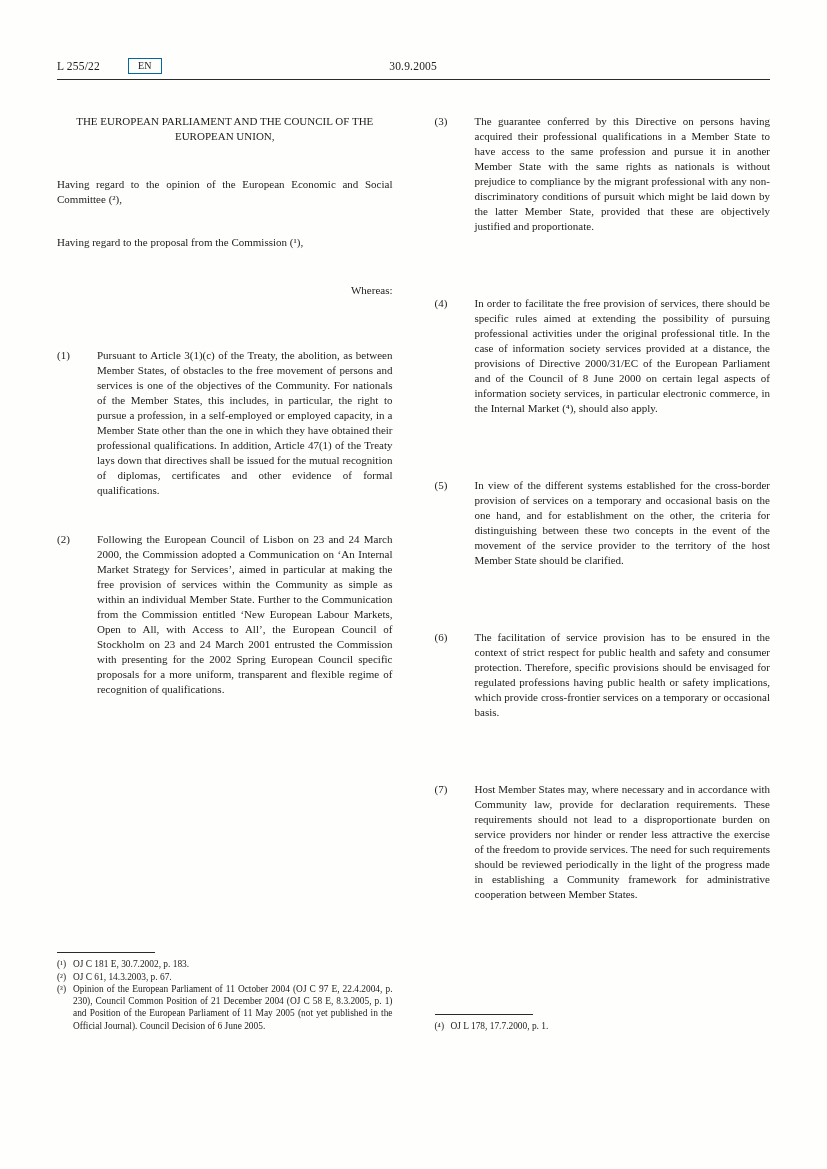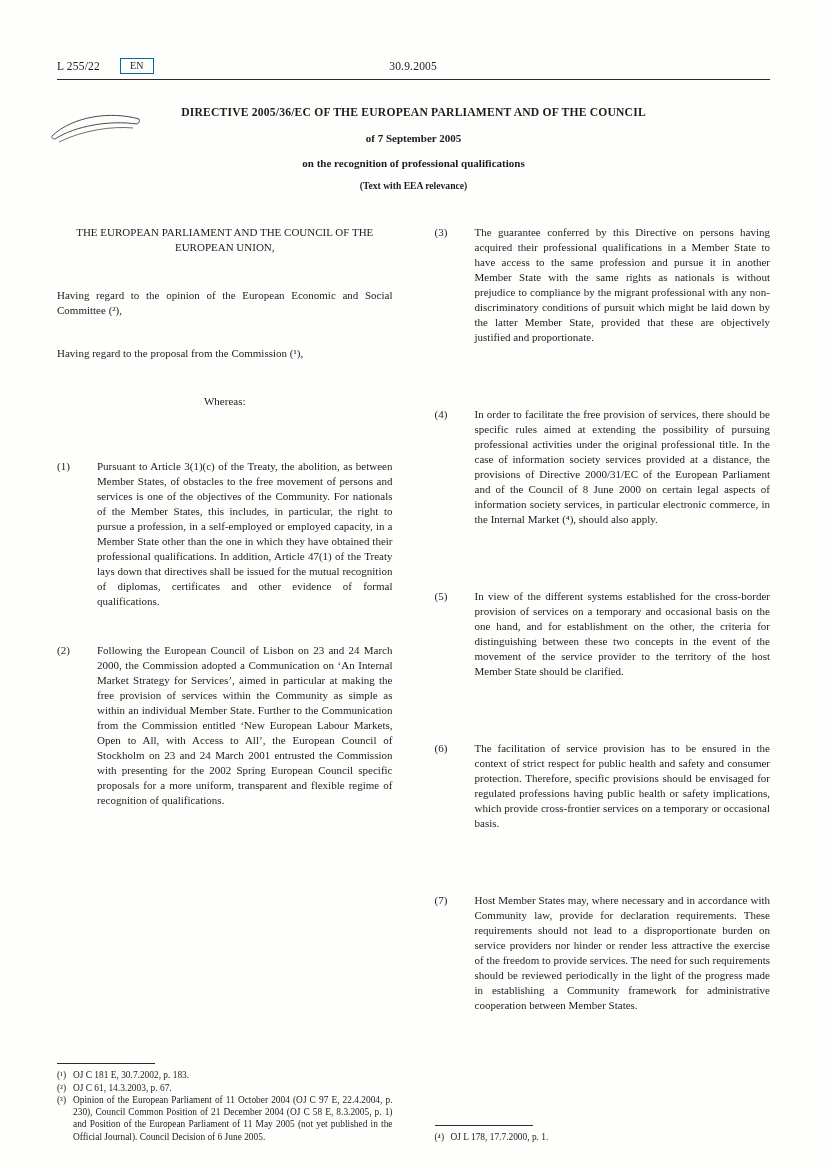--- a/index.html
+++ b/index.html
@@ -6,21 +6,21 @@
   html,body { background:#ededeb; }
   .page {
     width:827px; height:1169px; margin:0 auto; background:#fefefd;
     font-family:"Liberation Serif", serif; color:#1c1c1c;
     padding:58px 57px 26px 57px; position:relative; overflow:hidden;
   }
   
   .running-head {
     display:flex; align-items:center; font-size:11.5px; letter-spacing:.2px;
   }
-  .rh-left { display:flex; align-items:center; gap:20px; width:190px; }
+  .rh-left { display:flex; align-items:center; gap:28px; width:190px; }
   .lang-badge {
     border:1px solid #0369a1; padding:0 9px; font-size:10px; line-height:14px;
     display:inline-block;
   }
   .rh-center { flex:1; text-align:center; }
   .rh-right { width:190px; text-align:right; }
   .head-rule { border:0; border-top:1px solid #2a2a2a; margin-top:5px; }
 
   
   .title-block { position:relative; margin-top:26px; text-align:center; }
@@ -31,21 +31,21 @@
   .t4 { font-weight:bold; font-size:9.6px; margin-top:11px; }
 
   
   .columns { display:flex; gap:42px; margin-top:34px; height:918px; }
   .col {
     flex:1; display:flex; flex-direction:column;
     font-size:11px; line-height:15px; text-align:justify; hyphens:auto;
   }
   .intro-p { margin-bottom:33px; }
   .intro-p.tight { margin-bottom:28px; }
-  .whereas { margin-bottom:50px; text-align:center; }
+  .whereas { margin-bottom:50px; text-align:right; }
   .caps { text-align:center; }
 
   .recital { display:grid; grid-template-columns:40px 1fr; }
   .recital .num { text-align:left; }
   .col-left .recital { margin-bottom:34px; }
   .col-right .recital { margin-bottom:62px; }
 
   
   .footnotes { margin-top:auto; font-size:9.4px; line-height:12.3px; }
   .fn-rule { border:0; border-top:1px solid #2a2a2a; width:98px; margin-bottom:5px; }
@@ -59,30 +59,20 @@
 
   <div class="running-head">
     <div class="rh-left">
       <span>L 255/22</span>
       <span class="lang-badge">EN</span>
     </div>
     <div class="rh-right">30.9.2005</div>
   </div>
   <hr class="head-rule">
 
-  <div class="title-block">
-    <svg class="logo-swoosh" viewBox="0 0 95 42">
-      <path d="M3 30 C 24 10, 62 5, 90 13 C 91 15, 90 17, 88 18 C 60 14, 26 20, 6 33 C 4 33, 2 32, 3 30 Z" fill="#fdfdfc" stroke="#4a4a4a" stroke-width="1"></path>
-      <path d="M10 36 C 34 24, 64 20, 84 22" fill="none" stroke="#4a4a4a" stroke-width="0.8"></path>
-    </svg>
-    <div class="t1">DIRECTIVE 2005/36/EC OF THE EUROPEAN PARLIAMENT AND OF THE COUNCIL</div>
-    <div class="t2">of 7 September 2005</div>
-    <div class="t3">on the recognition of professional qualifications</div>
-    <div class="t4">(Text with EEA relevance)</div>
-  </div>
 
   <div class="columns">
 
     <div class="col col-left">
       <p class="intro-p caps">THE EUROPEAN PARLIAMENT AND THE COUNCIL OF THE EUROPEAN UNION,</p>
       <p class="intro-p tight">Having regard to the opinion of the European Economic and Social Committee (²),</p>
       <p class="intro-p">Having regard to the proposal from the Commission (¹),</p>
       <p class="whereas">Whereas:</p>
 
       <div class="recital">

